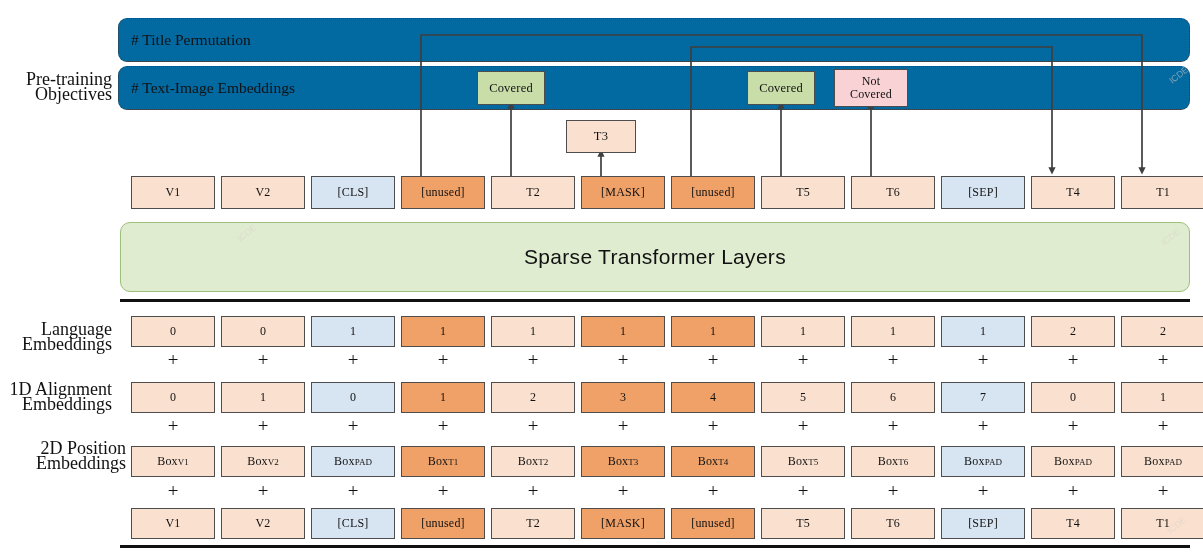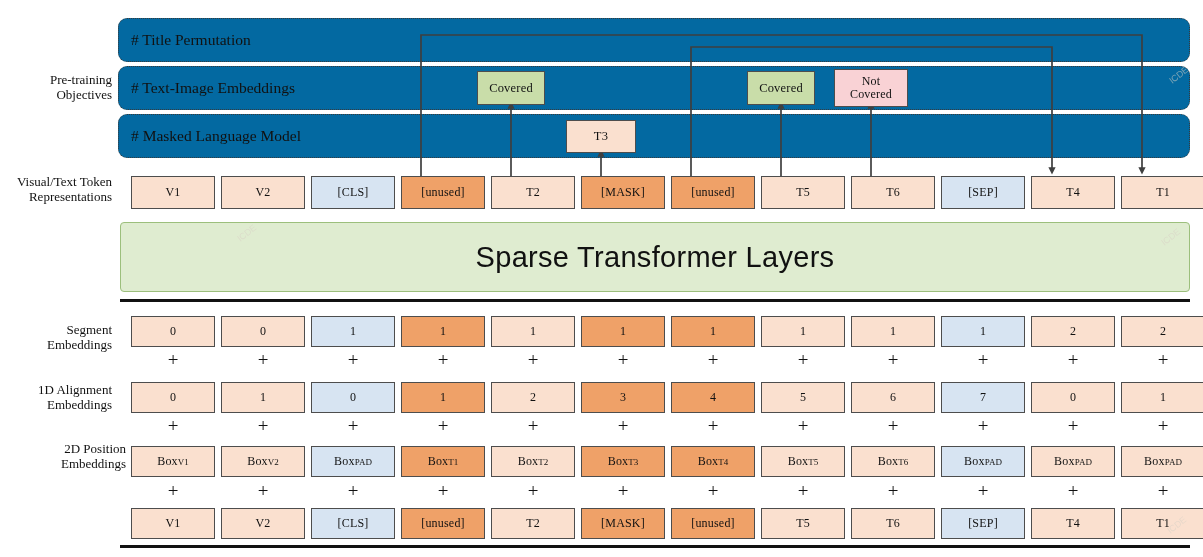--- a/index.html
+++ b/index.html
@@ -2,21 +2,21 @@
 <html><head>
 <meta charset="utf-8">
 <style>
   html,body{margin:0;padding:0;background:#ffffff;}
   body{width:1203px;height:557px;font-family:"Liberation Serif",serif;color:#1a1a1a;overflow:hidden;}
   #root{position:relative;width:1203px;height:557px;}
 
   
   .side-label{
     position:absolute;text-align:right;font-family:"Liberation Serif",serif;
-    font-size:13px;line-height:15px;color:#111;white-space:pre-line;
+    font-size:18px;line-height:15px;color:#111;white-space:pre-line;
   }
 
   
   .obj-box{
     position:absolute;border:1px dotted #3a3a3a;border-radius:9px;
     background:#0369a1;box-sizing:border-box;
   }
   .obj-box span{
     position:absolute;left:12px;top:50%;transform:translateY(-50%);
     font-family:"Liberation Serif",serif;font-size:15.5px;color:#111;white-space:nowrap;
@@ -34,24 +34,24 @@
 
   .c-peach{background:#fae0cf;}
   .c-orange{background:#efa168;}
   .c-blue{background:#d7e4f2;}
   .c-green{background:#c9dda9;}
   .c-pink{background:#f9d2d5;}
 
   
   .transformer{
     position:absolute;box-sizing:border-box;background:#dfecd0;
-    border:1px solid #9cbf7c;border-radius:4px;
+    border:1px solid #9cbf7c;border-radius:10px;
     display:flex;align-items:center;justify-content:center;
     font-family:"Liberation Sans",sans-serif;font-weight:400;
-    font-size:29px;color:#111;letter-spacing:.3px;
+    font-size:21px;color:#111;letter-spacing:.3px;
   }
 
   
   .rule{position:absolute;background:#111;height:2.5px;}
 
   
   .plus{
     position:absolute;font-family:"Liberation Serif",serif;font-size:19px;
     color:#111;text-align:center;line-height:19px;
   }
@@ -67,44 +67,39 @@
       color:#d9d2c6;opacity:.55;transform:rotate(-38deg);user-select:none;}
 </style>
 </head>
 <body>
 
 <div id="root">
 
   <div class="side-label" style="left:0;width:112px;top:72px;">Pre-training
 Objectives</div>
 
-  <div class="side-label" style="left:0;width:112px;top:174px;">Visual/Text Token
-Representations</div>
-
-  <div class="side-label" style="left:0;width:112px;top:322px;">Segment
+
+  <div class="side-label" style="left:0;width:112px;top:322px;">Language
 Embeddings</div>
 
   <div class="side-label" style="left:0;width:112px;top:382px;">1D Alignment
 Embeddings</div>
 
   <div class="side-label" style="left:0;width:112px;top:441px;padding-left:14px;">2D Position
 Embeddings</div>
 
 
   <div class="obj-box" style="left:118px;top:18px;width:1072px;height:44px;">
     <span># Title Permutation</span>
   </div>
 
   <div class="obj-box" style="left:118px;top:66px;width:1072px;height:44px;">
     <span># Text-Image Embeddings</span>
   </div>
 
-  <div class="obj-box" style="left:118px;top:114px;width:1072px;height:44px;">
-    <span># Masked Language Model</span>
-  </div>
 
   <svg class="wires" viewBox="0 0 1203 557">
     <defs>
       <marker id="ah" markerWidth="9" markerHeight="9" refX="4.4" refY="4.2" orient="auto" markerUnits="userSpaceOnUse">
         <path d="M0.6,0.6 L8.0,4.2 L0.6,7.8 z" fill="#3f3f3f"></path>
       </marker>
     </defs>
     <g stroke="#3f3f3f" stroke-width="1.7" fill="none">
 
       <line x1="601" y1="176" x2="601" y2="153" marker-end="url(#ah)"></line>

